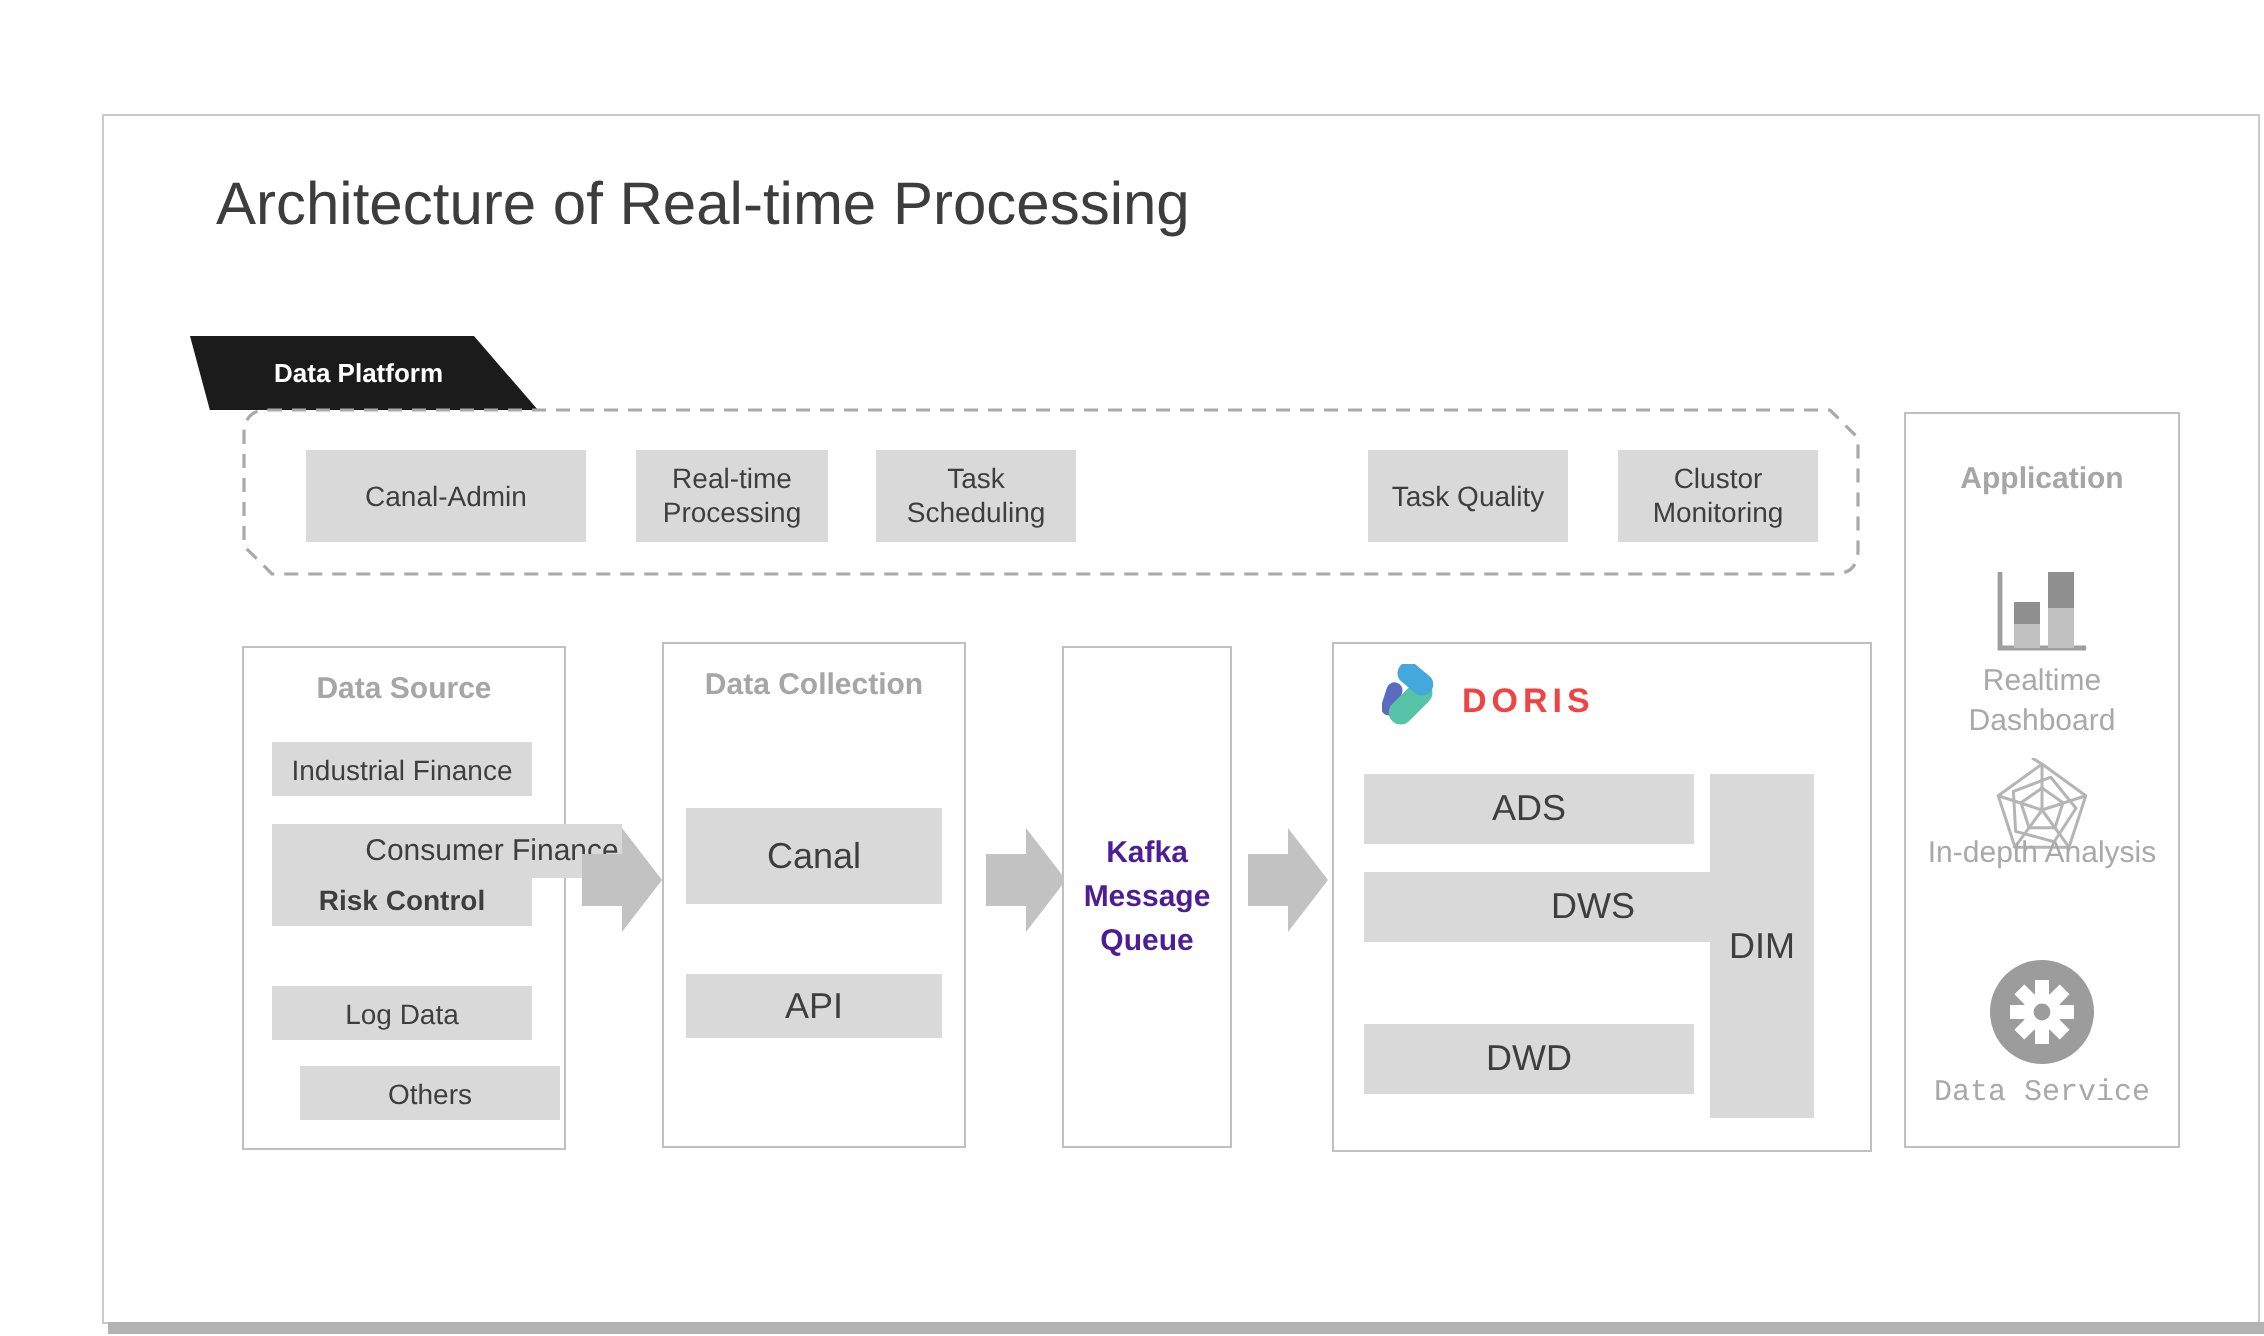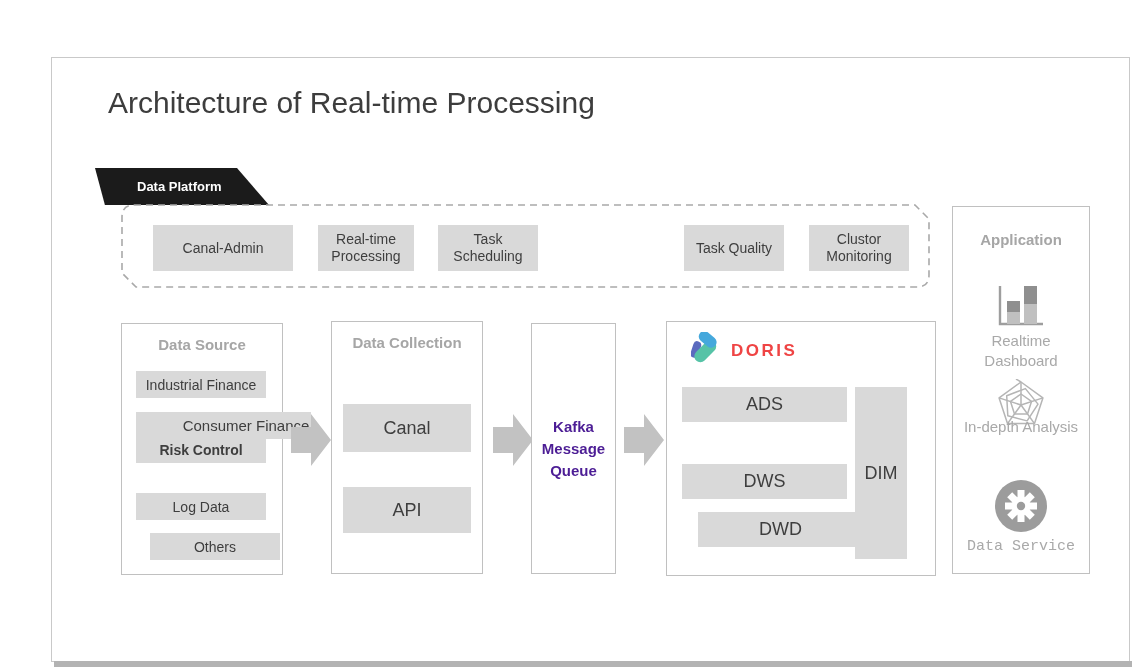--- a/index.html
+++ b/index.html
@@ -93,43 +93,43 @@
     <div class="gray-item ds-item" style="top:112px;font-weight:bold;">Risk Control</div>
     <div class="gray-item ds-item" style="top:169px;">Log Data</div>
     <div class="gray-item ds-item" style="top:209px;margin-left:14px;">Others</div>
   </div>
 
   <div class="arrow" style="left:239px;top:356px;"></div>
 
   <div class="panel" style="left:279px;top:263px;width:152px;height:253px;">
     <div class="panel-title">Data Collection</div>
     <div class="gray-item dc-item" style="top:82px;height:48px;">Canal</div>
-    <div class="gray-item dc-item" style="top:165px;height:46px;">API</div>
+    <div class="gray-item dc-item" style="top:165px;height:32px;">API</div>
   </div>
 
   <div class="arrow" style="left:441px;top:356px;"></div>
 
   <div class="panel" style="left:479px;top:265px;width:85px;height:251px;">
     <div class="kafka-text">Kafka Message Queue</div>
   </div>
 
   <div class="arrow" style="left:572px;top:356px;"></div>
 
   <div class="panel" style="left:614px;top:263px;width:270px;height:255px;">
     <div class="doris-logo">
       <svg width="30" height="38" viewBox="0 0 30 38">
         <rect x="1" y="9" width="8" height="17" rx="4" transform="rotate(18 5 17)" fill="#5b6bbf"></rect>
         <rect x="2" y="13" width="26" height="12" rx="6" transform="rotate(-45 15 20)" fill="#56c3a7"></rect>
         <rect x="7" y="2" width="20" height="11" rx="5.5" transform="rotate(40 17 7)" fill="#45a8dc"></rect>
       </svg>
       <span class="doris-brand">DORIS</span>
     </div>
     <div class="gray-item layer-item" style="top:65px;">ADS</div>
-    <div class="gray-item layer-item" style="top:142px;">DWS</div>
-    <div class="gray-item layer-item" style="top:190px;margin-left:16px;">DWD</div>
+    <div class="gray-item layer-item" style="top:114px;padding-left:32px;">DWS</div>
+    <div class="gray-item layer-item" style="top:190px;">DWD</div>
     <div class="gray-item dim-item">DIM</div>
   </div>
 
   <div class="panel" style="left:900px;top:148px;width:138px;height:368px;">
     <div class="panel-title" style="margin-top:24px;">Application</div>
 
     <svg class="app-icon" style="top:76px;" width="50" height="44" viewBox="0 0 50 44">
       <path d="M4 3 V41 H47" fill="none" stroke="#9e9e9e" stroke-width="2.4"></path>
       <rect x="11" y="29" width="13" height="12" fill="#c0c0c0"></rect>
       <rect x="11" y="18" width="13" height="11" fill="#8f8f8f"></rect>

